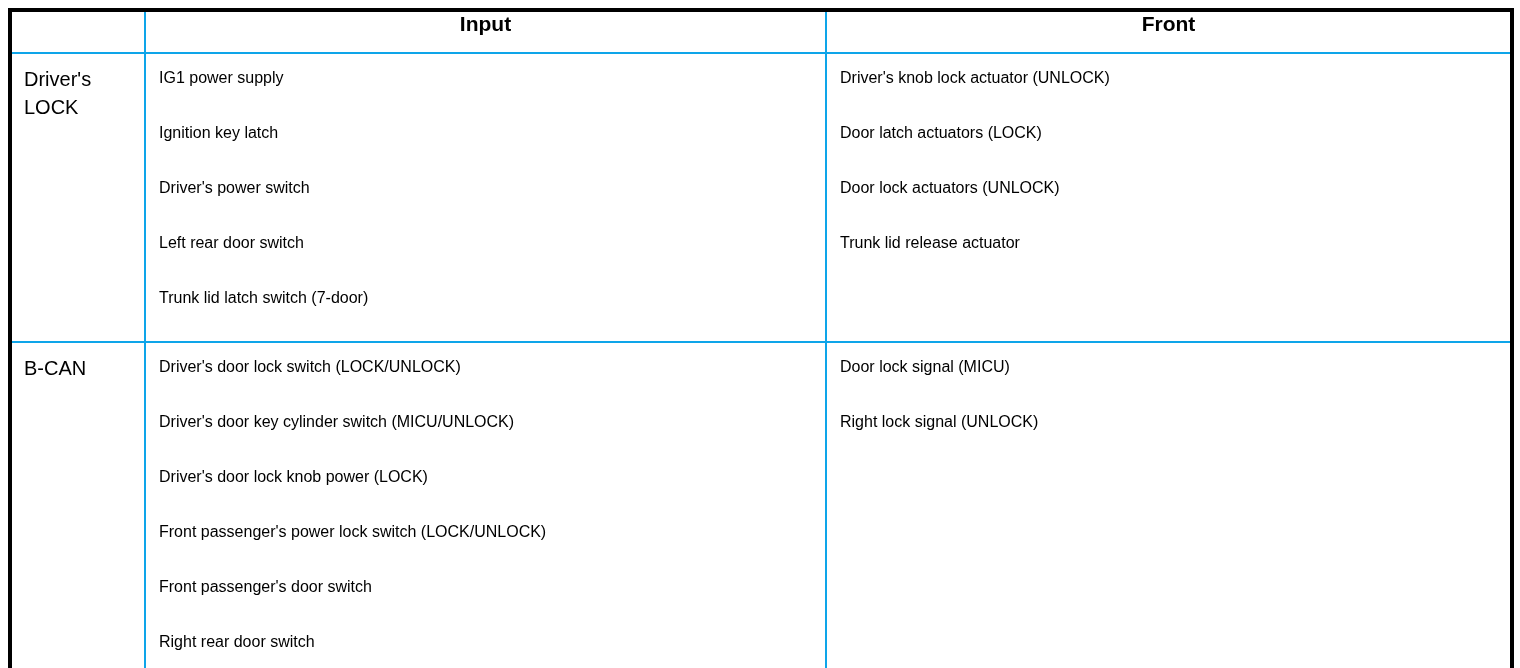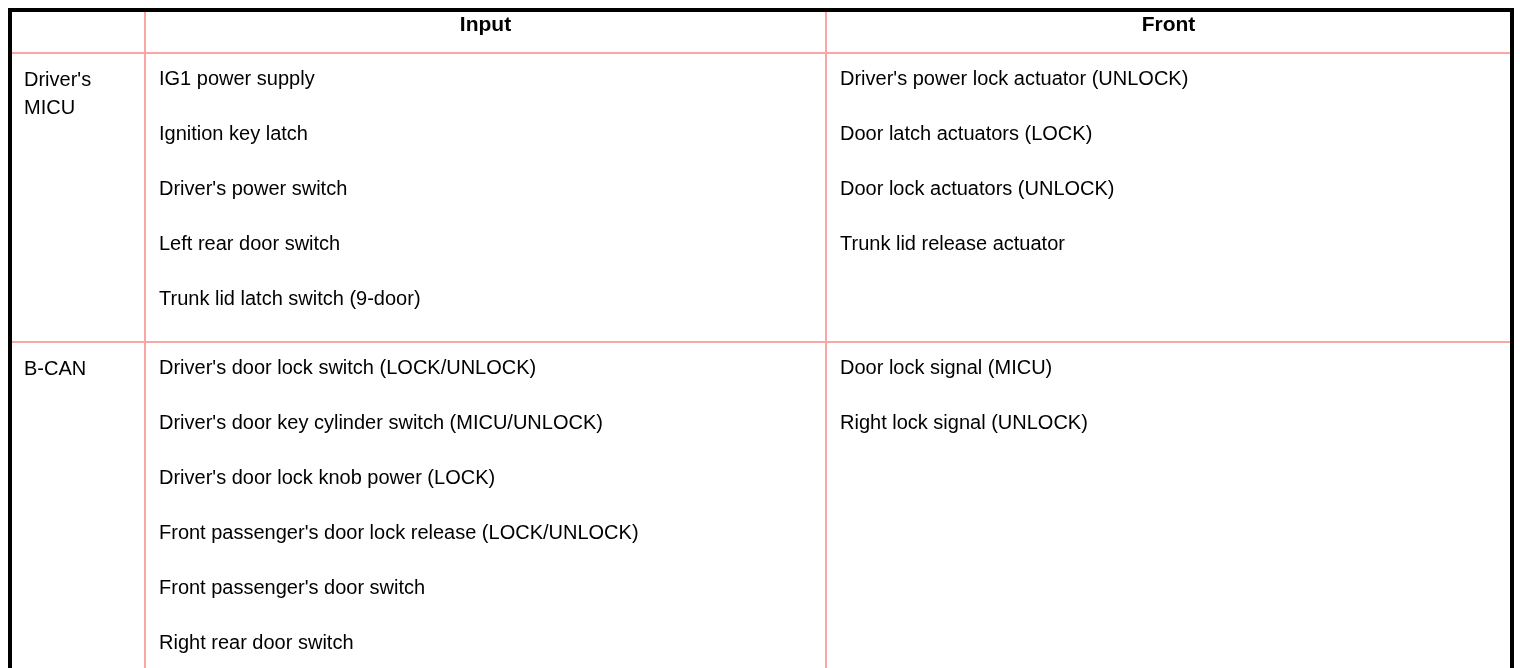--- a/index.html
+++ b/index.html
@@ -15,21 +15,21 @@
   }
   table.io-table {
     border-collapse: collapse;
     table-layout: fixed;
     margin: 8px 0 0 8px;
     width: 1502px;
     border: 4px solid #000000;
   }
   table.io-table th,
   table.io-table td {
-    border: 2px solid #fca5a5;
+    border: 2px solid #0ea5e9;
     vertical-align: top;
     overflow: hidden;
   }
   tr.header-row { height: 43px; }
   tr.body-row-1 { height: 273px; }
   tr.body-row-2 { height: 330px; }
 
   th.col-head {
     vertical-align: middle;
     text-align: center;
@@ -38,21 +38,21 @@
     padding: 0;
   }
   td.row-label {
     padding: 11px 22px 0 12px;
     font-size: 20px;
     line-height: 28px;
     word-wrap: normal;
   }
   td.item-cell {
     padding: 12px 10px 0 13px;
-    font-size: 20px;
+    font-size: 16px;
   }
   .list-item {
     line-height: 24px;
     margin: 0 0 31px 0;
     white-space: nowrap;
   }
   col.c-label { width: 135px; }
   col.c-input { width: 681px; }
   col.c-output { width: 686px; }
 </style>
@@ -67,42 +67,42 @@
   </colgroup>
   <thead>
     <tr class="header-row">
       <th class="col-head"></th>
       <th class="col-head">Input</th>
       <th class="col-head">Front</th>
     </tr>
   </thead>
   <tbody>
     <tr class="body-row-1">
-      <td class="row-label">Driver's MICU</td>
+      <td class="row-label">Driver's LOCK</td>
       <td class="item-cell">
         <div class="list-item">IG1 power supply</div>
         <div class="list-item">Ignition key latch</div>
         <div class="list-item">Driver's power switch</div>
         <div class="list-item">Left rear door switch</div>
-        <div class="list-item">Trunk lid latch switch (9-door)</div>
+        <div class="list-item">Trunk lid latch switch (7-door)</div>
       </td>
       <td class="item-cell">
-        <div class="list-item">Driver's power lock actuator (UNLOCK)</div>
+        <div class="list-item">Driver's knob lock actuator (UNLOCK)</div>
         <div class="list-item">Door latch actuators (LOCK)</div>
         <div class="list-item">Door lock actuators (UNLOCK)</div>
         <div class="list-item">Trunk lid release actuator</div>
       </td>
     </tr>
     <tr class="body-row-2">
       <td class="row-label">B-CAN</td>
       <td class="item-cell">
         <div class="list-item">Driver's door lock switch (LOCK/UNLOCK)</div>
         <div class="list-item">Driver's door key cylinder switch (MICU/UNLOCK)</div>
         <div class="list-item">Driver's door lock knob power (LOCK)</div>
-        <div class="list-item">Front passenger's door lock release (LOCK/UNLOCK)</div>
+        <div class="list-item">Front passenger's power lock switch (LOCK/UNLOCK)</div>
         <div class="list-item">Front passenger's door switch</div>
         <div class="list-item">Right rear door switch</div>
       </td>
       <td class="item-cell">
         <div class="list-item">Door lock signal (MICU)</div>
         <div class="list-item">Right lock signal (UNLOCK)</div>
       </td>
     </tr>
   </tbody>
 </table>

